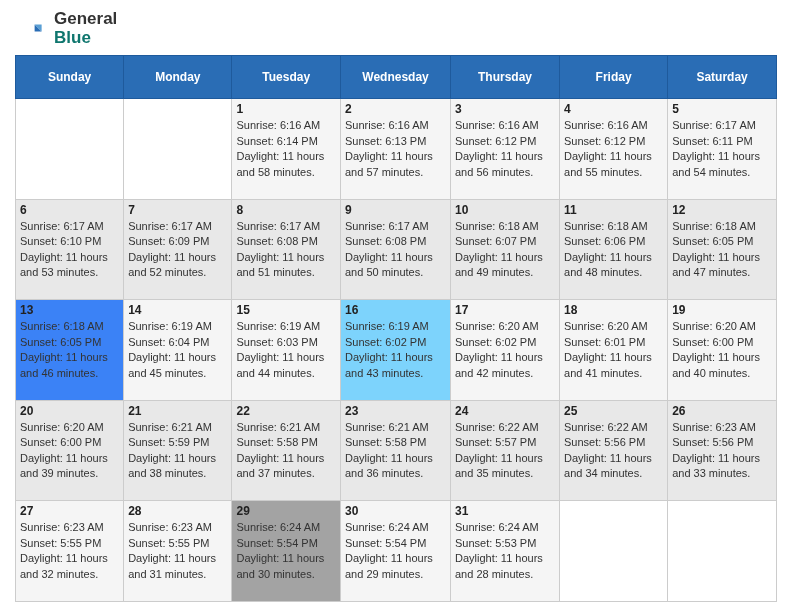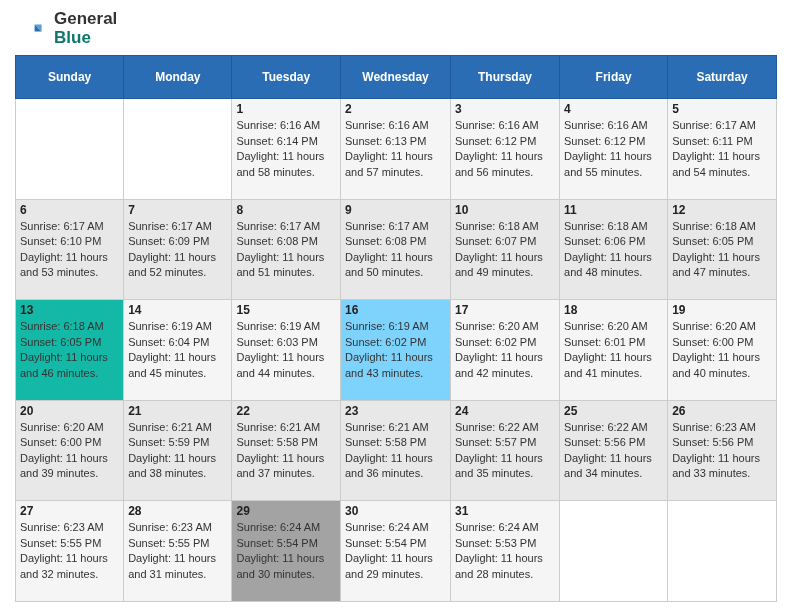--- a/index.html
+++ b/index.html
@@ -172,21 +172,21 @@
           <td style="background: rgb(232, 232, 232);">
             <span class="day-number">11</span>
             <div class="day-info">Sunrise: 6:18 AM<br>Sunset: 6:06 PM<br>Daylight: 11 hours and 48 minutes.</div>
           </td>
           <td style="background: rgb(232, 232, 232); margin-left: 32px;">
             <span class="day-number">12</span>
             <div class="day-info">Sunrise: 6:18 AM<br>Sunset: 6:05 PM<br>Daylight: 11 hours and 47 minutes.</div>
           </td>
         </tr>
         <tr>
-          <td style="background: #14b8a6;">
+          <td style="background: #3b82f6;">
             <span class="day-number">13</span>
             <div class="day-info">Sunrise: 6:18 AM<br>Sunset: 6:05 PM<br>Daylight: 11 hours and 46 minutes.</div>
           </td>
           <td style="background: rgb(245, 245, 245);">
             <span class="day-number">14</span>
             <div class="day-info">Sunrise: 6:19 AM<br>Sunset: 6:04 PM<br>Daylight: 11 hours and 45 minutes.</div>
           </td>
           <td style="background: rgb(245, 245, 245);">
             <span class="day-number">15</span>
             <div class="day-info">Sunrise: 6:19 AM<br>Sunset: 6:03 PM<br>Daylight: 11 hours and 44 minutes.</div>

